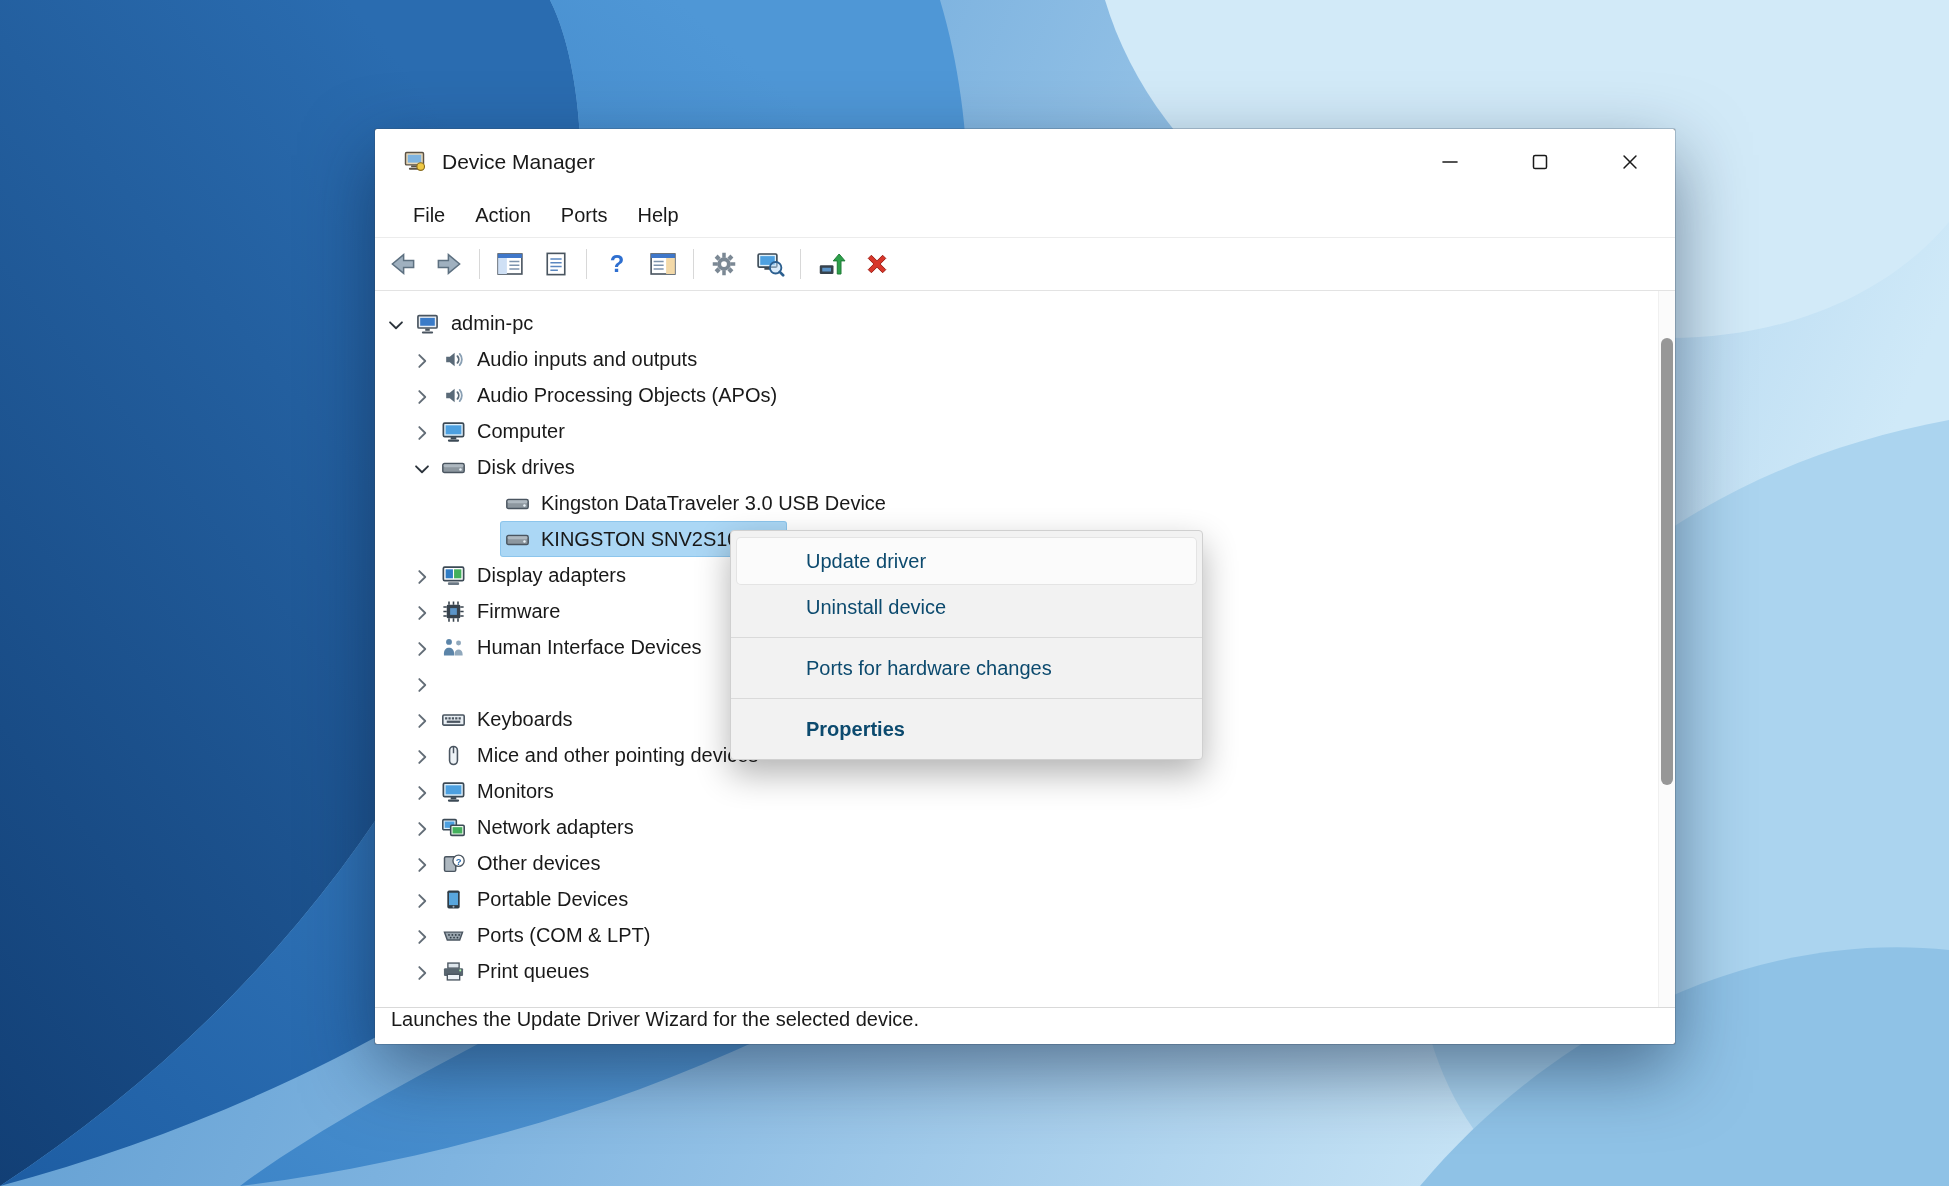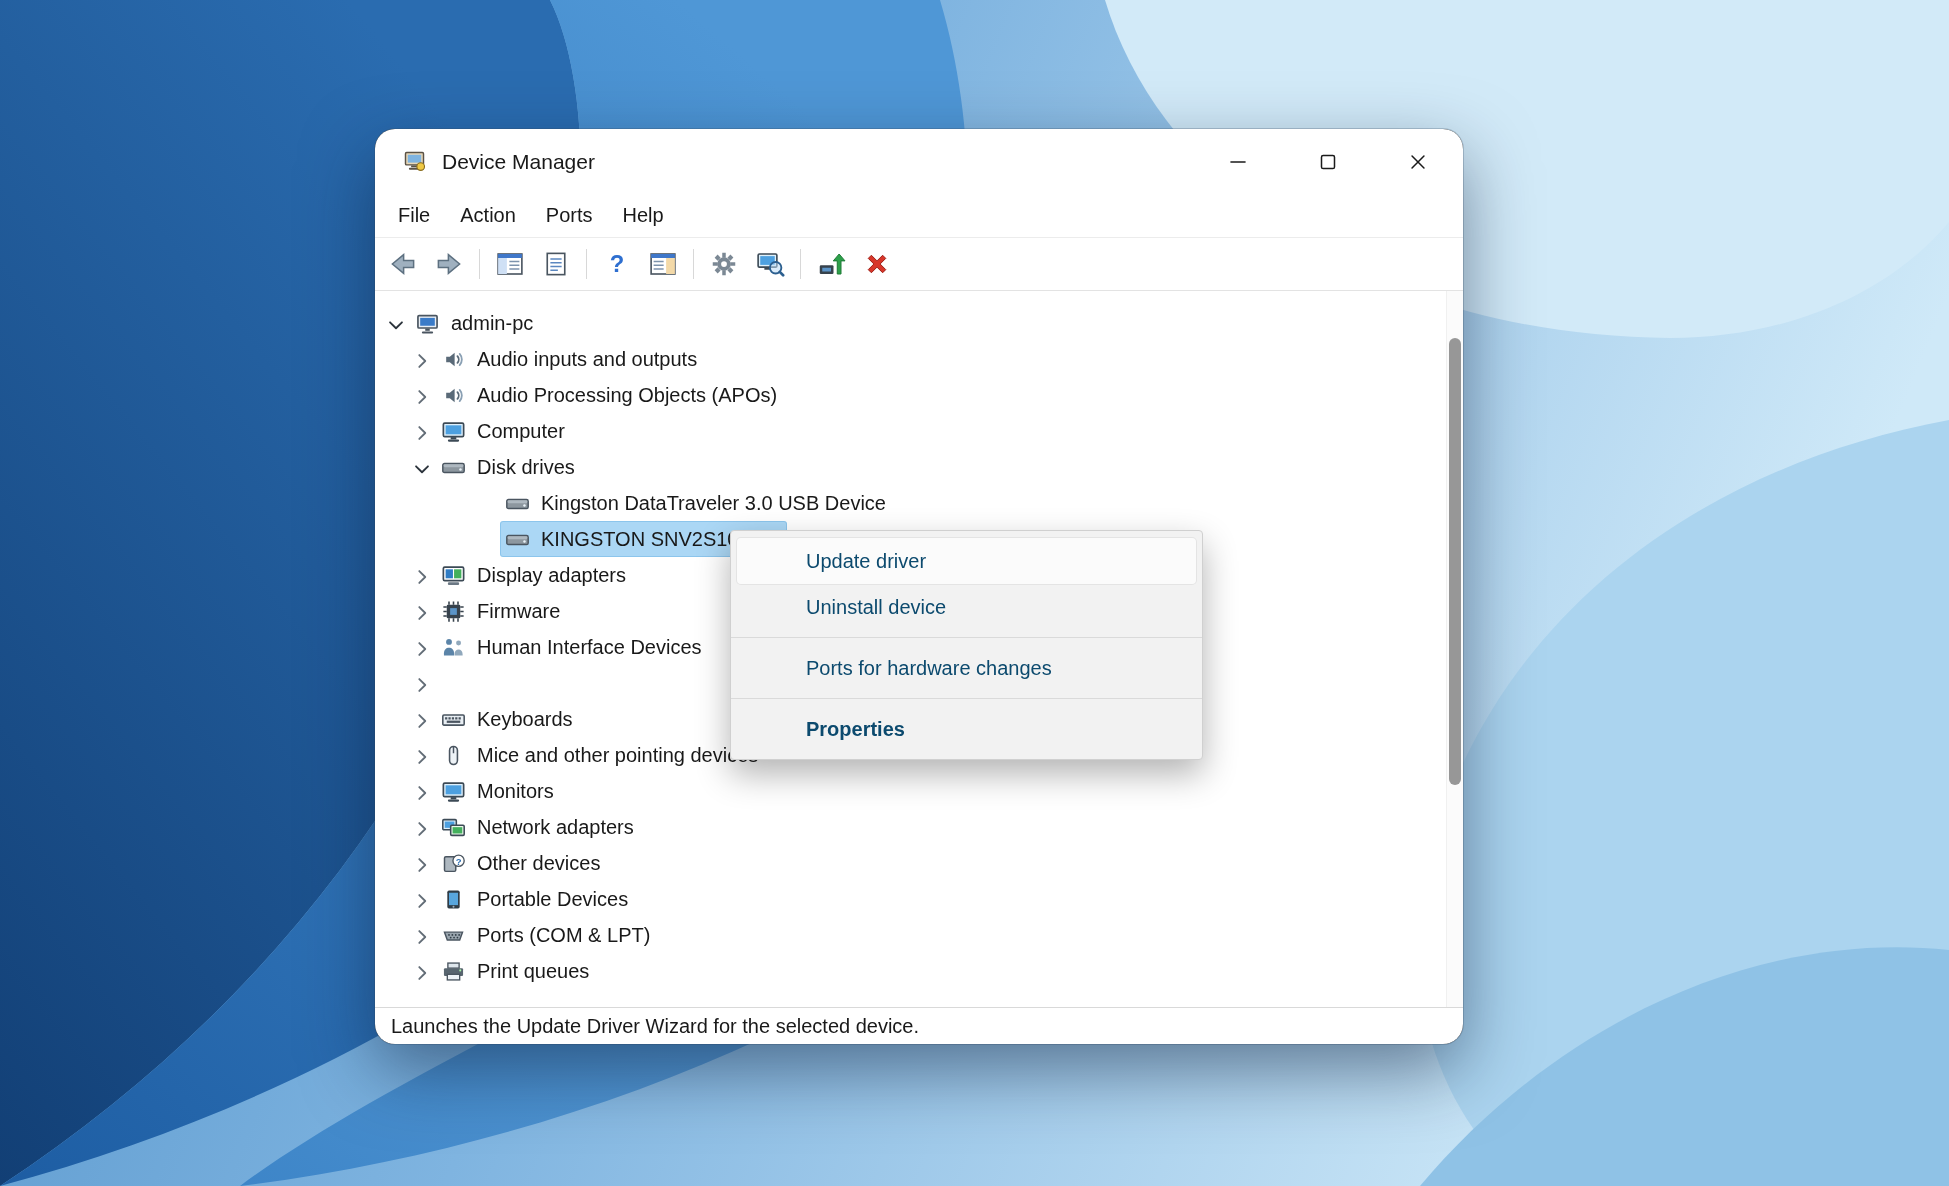--- a/index.html
+++ b/index.html
@@ -1,29 +1,29 @@
 <!DOCTYPE html>
 <html style="--sel-bg: #abd7f5; --menu-hl: #fbfbfb;"><head>
 <meta charset="utf-8">
 <style>
   *{box-sizing:border-box;margin:0;padding:0}
   html,body{width:1949px;height:1186px;overflow:hidden;font-family:"Liberation Sans",sans-serif;position:relative}
   .wp{position:absolute;inset:0;width:100%;height:100%;display:block}
 
-  .window{position:absolute;left:375px;top:129px;width:1088px;height:915px;background:#000000;border-radius:20px;
+  .window{position:absolute;left:375px;top:129px;width:1300px;height:915px;background:#000000;border-radius:2px;
     box-shadow:0 26px 70px rgba(10,30,60,.5),0 0 0 1px rgba(60,80,100,.25);display:flex;flex-direction:column;overflow:hidden;z-index:2}
 
   .titlebar{height:65px;flex:0 0 65px;display:flex;align-items:center;padding-left:26px;position:relative;background:#fff}
   .title-ic{width:27px;height:27px}.title-ic svg{width:100%;height:100%}
   .title-text{margin-left:14px;font-size:21px;color:#191919}
   .window-controls{position:absolute;top:0;right:0;height:100%;display:flex}
   .ctrl-btn{width:90px;height:100%;border:none;background:transparent;display:flex;align-items:center;justify-content:center;cursor:default}
   .ctrl-ic{width:26px;height:26px}.ctrl-ic svg{width:100%;height:100%}
 
-  .menubar{height:44px;flex:0 0 44px;display:flex;align-items:center;padding-left:8px;border-bottom:1px solid #ececec;background:#fff}
+  .menubar{height:44px;flex:0 0 44px;display:flex;align-items:center;padding-left:23px;border-bottom:1px solid #ececec;background:#fff}
   .menu-item{padding:6px 15px;font-size:20px;color:#191919;cursor:default}
 
   .toolbar{height:53px;flex:0 0 53px;display:flex;align-items:center;padding-left:5px;border-bottom:1px solid #e3e3e3;background:#fff}
   .tb-btn{width:46px;height:44px;border:none;background:transparent;display:flex;align-items:center;justify-content:center}
   .tb-ic{width:30px;height:30px}.tb-ic svg{width:100%;height:100%}
   .tb-sep{width:1px;height:30px;background:#d8d8d8;margin:0 7px}
 
   .tree{flex:1;position:relative;padding-top:13px;overflow:hidden;background:#fff}
   .tree-row{height:36px;display:flex;align-items:flex-end}
   .lvl0{padding-left:6px}.lvl1{padding-left:32px}.lvl2{padding-left:96px}
@@ -31,21 +31,21 @@
   .chevron svg{width:26px;height:26px}
   .row-box{display:flex;align-items:center;height:34px;padding:0 10px 0 3px;border-radius:2px}
   .selected .row-box{background:var(--sel-bg,#abd7f5);box-shadow:0 0 0 1px #8cc5ec}
   .dev-icon{width:27px;height:27px;margin-right:10px;flex:0 0 27px}
   .dev-icon svg{width:100%;height:100%}
   .row-label{font-size:20px;color:#191919;white-space:nowrap}
 
   .scrollbar{position:absolute;top:0;right:0;width:17px;height:100%;background:#fbfbfb;border-left:1px solid #f0f0f0}
   .scroll-thumb{position:absolute;left:2px;right:2px;top:47px;height:447px;background:#979797;border-radius:7px}
 
-  .statusbar{height:37px;flex:0 0 37px;border-top:1px solid #d9d9d9;display:flex;align-items:center;background:#fff}
+  .statusbar{height:37px;flex:0 0 37px;border-top:1px solid #d9d9d9;display:flex;align-items:flex-start;background:#fff}
   .status-pane-main{flex:0 0 760px;display:flex;align-items:center;padding-left:16px;font-size:20px;color:#191919;white-space:nowrap}
   .status-pane-2{flex:0 0 228px;border-left:1px solid #e3e3e3}
   .status-pane-3{flex:1;border-left:1px solid #e3e3e3}
 
   .context-menu{position:absolute;left:730px;top:530px;width:473px;background:#f2f2f2;border:1px solid #d0d0d0;border-radius:4px;
     box-shadow:0 14px 34px rgba(0,0,0,.30);padding:7px 0;z-index:10}
   .cm-item{height:46px;display:flex;align-items:center;padding-left:69px;font-size:20px;color:#0c4a6e;margin:0 6px;border-radius:4px}
   .cm-item.hl{background:var(--menu-hl,#fbfbfb);box-shadow:0 0 0 1px #e4e4e4}
   .cm-item.bold{font-weight:bold}
   .cm-sep{height:1px;background:#dadada;margin:7px 0}

